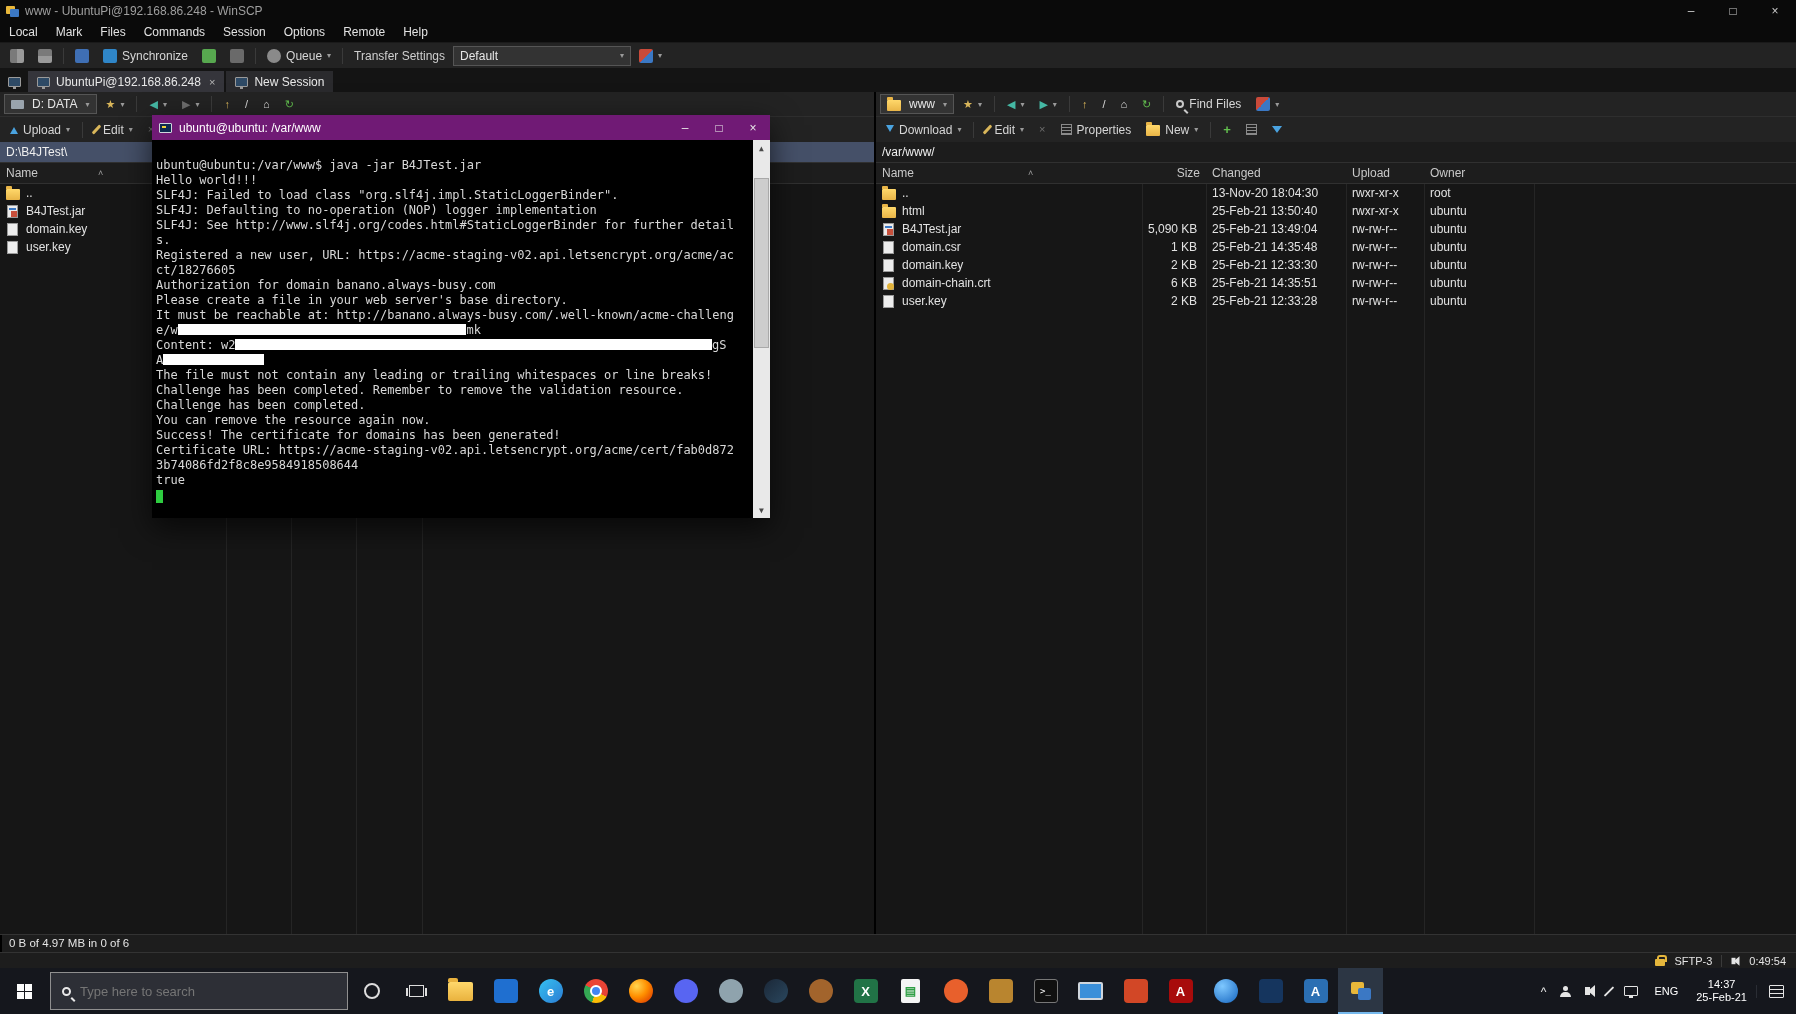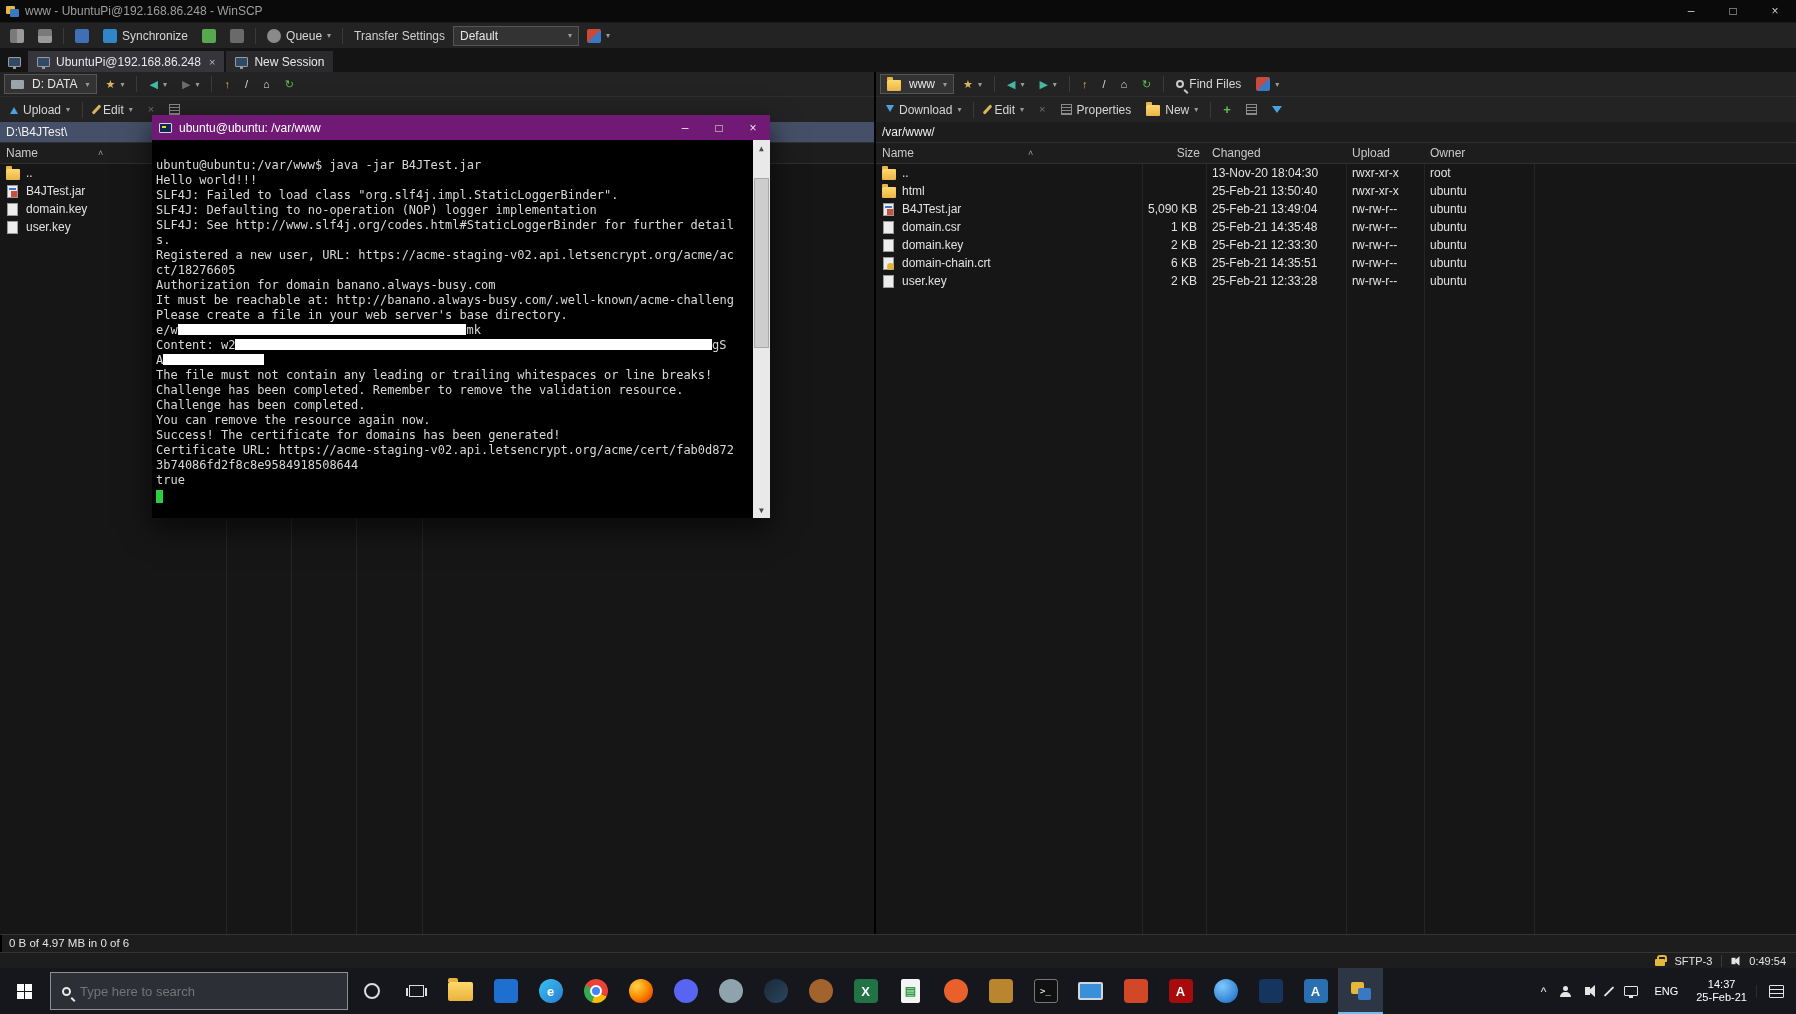--- a/index.html
+++ b/index.html
@@ -18,21 +18,21 @@
 .cap{width:42px;display:flex;align-items:center;justify-content:center;color:#c8c8c8;font-size:12px}
 .menubar{height:20px;background:#0a0a0a;display:flex;align-items:center;flex:none}
 .menu-item{padding:2px 9px;color:#e2e2e2}
 
 .toolbar{height:26px;background:#232323;display:flex;align-items:center;padding:0 4px;gap:2px;flex:none;border-top:1px solid #1a1a1a}
 .tbtn{height:22px;display:flex;align-items:center;gap:5px;padding:0 6px;color:#d6d6d6;border-radius:2px}
 .label{color:#cfcfcf;padding:0 6px}
 .sep{width:1px;height:16px;background:#3a3a3a;margin:0 3px;flex:none}
 .caret{font-size:8px;color:#9a9a9a}
 .combo{height:20px;background:#333;border:1px solid #555;display:flex;align-items:center;padding:0 6px;gap:8px;color:#e6e6e6}
-.combo.wide{width:126px;justify-content:space-between}
+.combo.wide{width:178px;justify-content:space-between}
 .mini{width:14px;height:14px;border-radius:2px;flex:none}
 .m-panels{background:linear-gradient(90deg,#7a7a7a 48%,#2d2d2d 48% 52%,#9a9a9a 52%)}
 .m-panels2{background:linear-gradient(180deg,#7a7a7a 48%,#2d2d2d 48% 52%,#9a9a9a 52%)}
 .m-book{background:#3f6fb4}
 .m-sync{background:#2f86c8}
 .m-keys{background:#6a6a6a}
 .m-gear{background:#8a8a8a;border-radius:50%}
 .m-duo{background:linear-gradient(135deg,#c94a3a 50%,#3b78c4 50%)}
 .m-green{background:#57a84f}
 .glyph{font-size:11px;line-height:1}
@@ -173,20 +173,30 @@
     <div class="titlebar">
       <span class="winscp-logo"></span>
       <span class="ttext">www - UbuntuPi@192.168.86.248 - WinSCP</span>
       <span class="capgroup">
         <span class="cap">–</span>
         <span class="cap">□</span>
         <span class="cap">×</span>
       </span>
     </div>
 
+    <div class="menubar">
+        <span class="menu-item">Local</span>
+        <span class="menu-item">Mark</span>
+        <span class="menu-item">Files</span>
+        <span class="menu-item">Commands</span>
+        <span class="menu-item">Session</span>
+        <span class="menu-item">Options</span>
+        <span class="menu-item">Remote</span>
+        <span class="menu-item">Help</span>
+      </div>
 
     <div class="toolbar">
       <span class="tbtn">
           <span class="mini m-panels"></span>
         </span>
       <span class="tbtn">
           <span class="mini m-panels2"></span>
         </span>
       <span class="sep"></span>
       <span class="tbtn">
@@ -546,22 +556,22 @@
       <div>
           <div class="tline">ubuntu@ubuntu:/var/www$ java -jar B4JTest.jar</div>
           <div class="tline">Hello world!!!</div>
           <div class="tline">SLF4J: Failed to load class "org.slf4j.impl.StaticLoggerBinder".</div>
           <div class="tline">SLF4J: Defaulting to no-operation (NOP) logger implementation</div>
           <div class="tline">SLF4J: See http://www.slf4j.org/codes.html#StaticLoggerBinder for further detail</div>
           <div class="tline">s.</div>
           <div class="tline">Registered a new user, URL: https://acme-staging-v02.api.letsencrypt.org/acme/ac</div>
           <div class="tline">ct/18276605</div>
           <div class="tline">Authorization for domain banano.always-busy.com</div>
+          <div class="tline">Please create a file in your web server's base directory.</div>
           <div class="tline">It must be reachable at: http://banano.always-busy.com/.well-known/acme-challeng</div>
-          <div class="tline">Please create a file in your web server's base directory.</div>
           <div class="tline">e/w<span class="redact" style="width: 288.8px;"></span>mk</div>
           <div class="tline">Content: w2<span class="redact" style="width: 476.52px;"></span>gS</div>
           <div class="tline">A<span class="redact" style="width: 101.08px;"></span></div>
           <div class="tline">The file must not contain any leading or trailing whitespaces or line breaks!</div>
           <div class="tline">Challenge has been completed. Remember to remove the validation resource.</div>
           <div class="tline">Challenge has been completed.</div>
           <div class="tline">You can remove the resource again now.</div>
           <div class="tline">Success! The certificate for domains has been generated!</div>
           <div class="tline">Certificate URL: https://acme-staging-v02.api.letsencrypt.org/acme/cert/fab0d872</div>
           <div class="tline">3b74086fd2f8c8e9584918508644</div>

